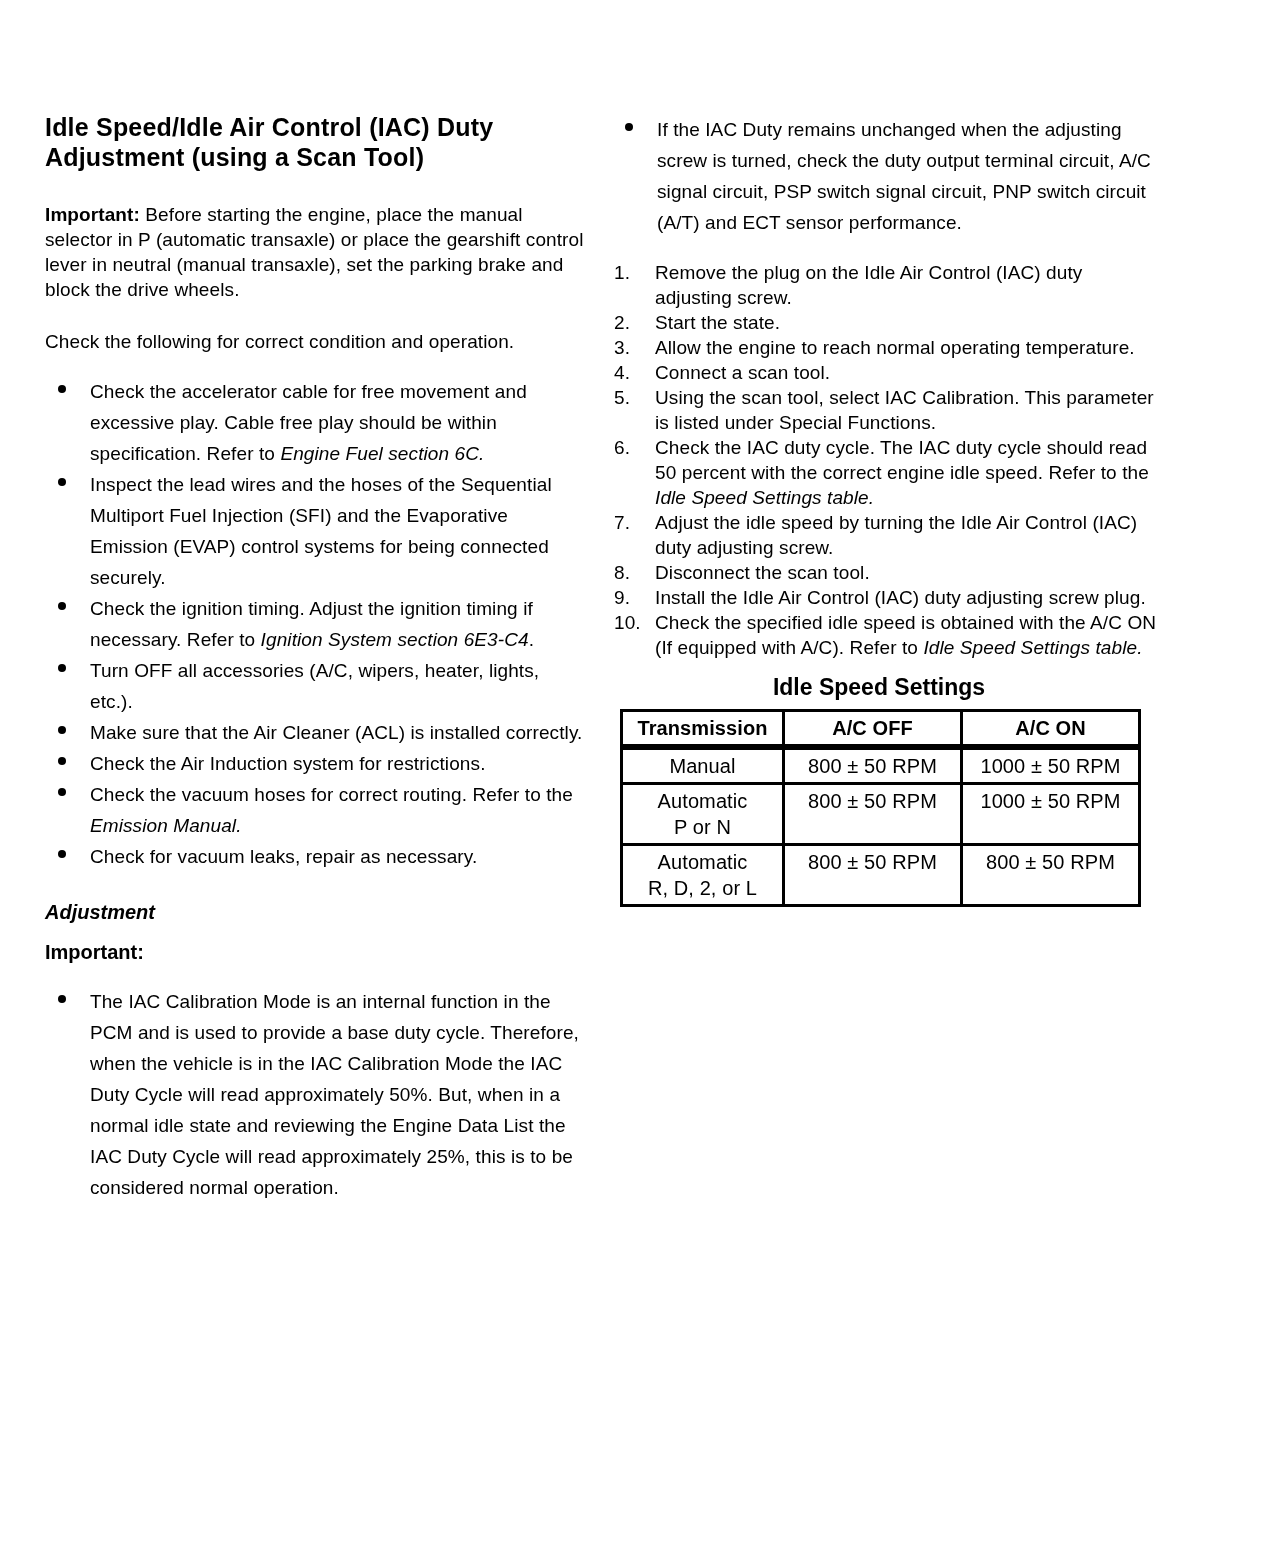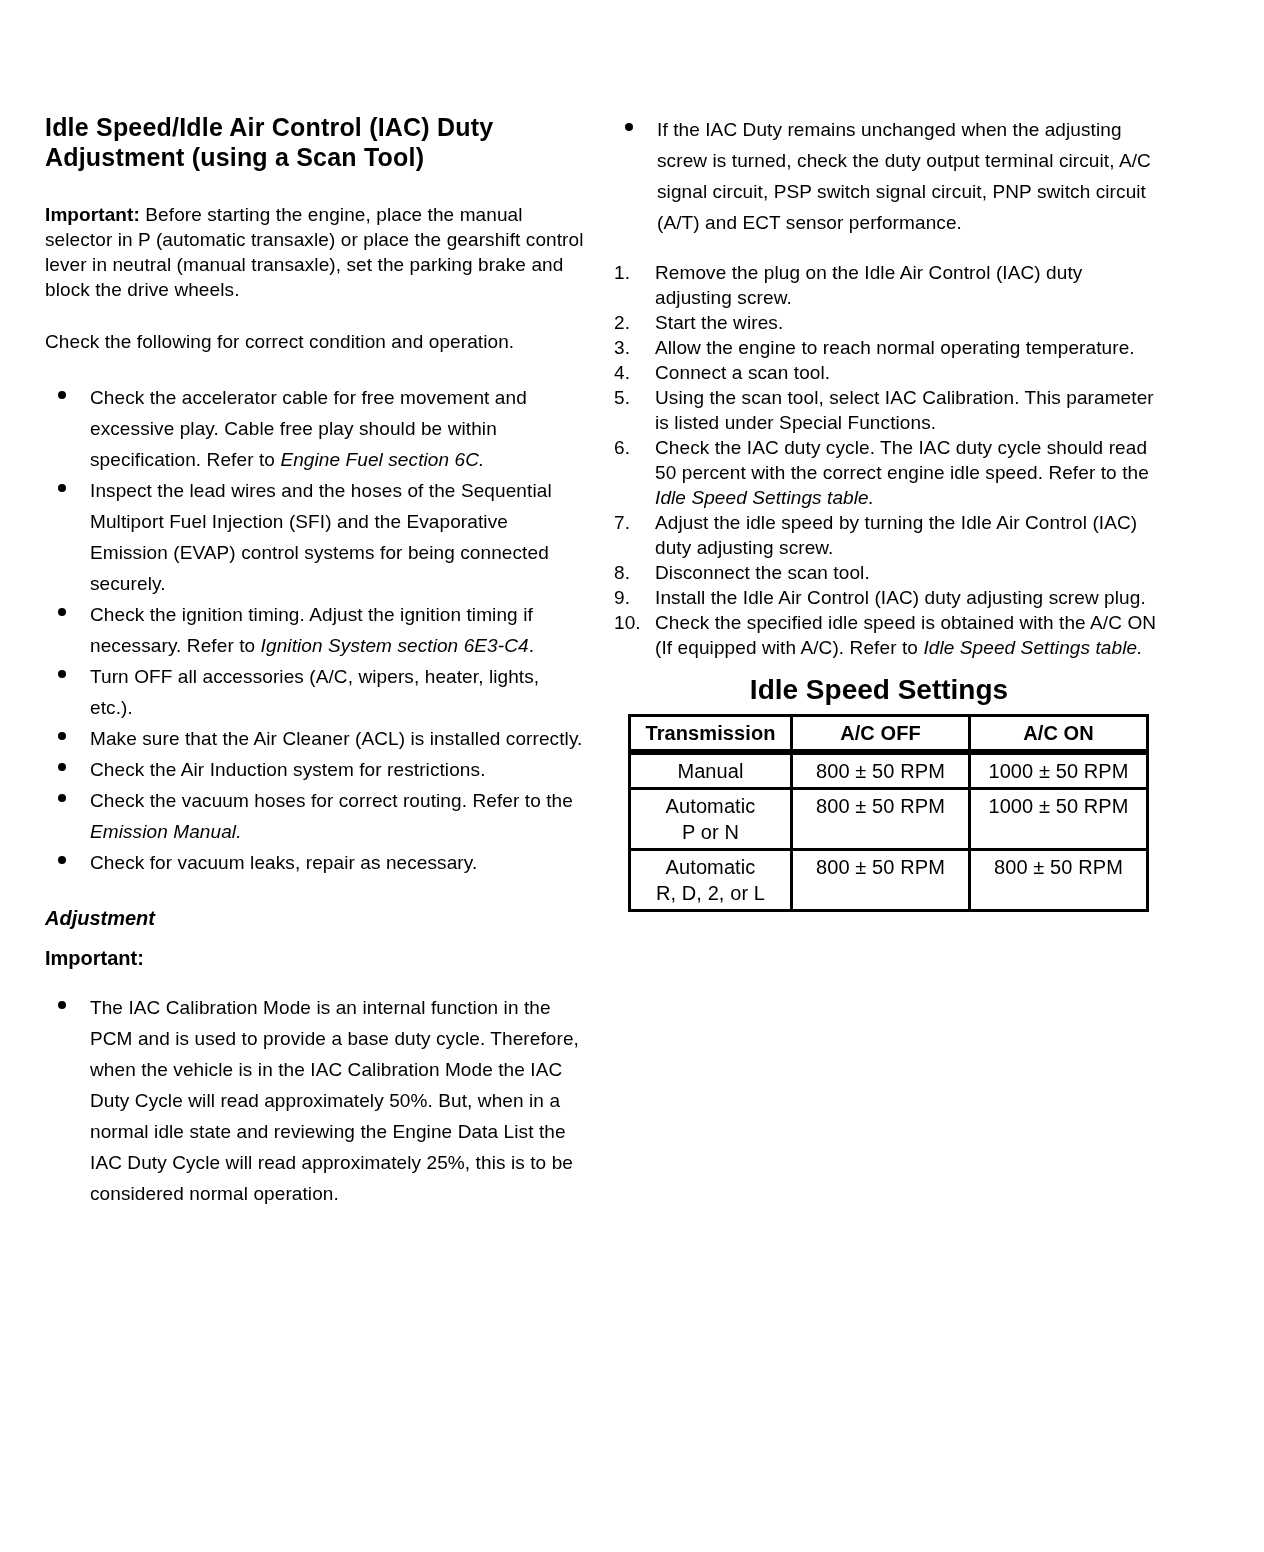--- a/index.html
+++ b/index.html
@@ -19,21 +19,21 @@
   }
   .col-left  { position: absolute; left: 45px;  top: 112px; width: 542px; }
   .col-right { position: absolute; left: 612px; top: 114px; width: 548px; }
 
   .doc-title {
     font-size: 25px; line-height: 30px; font-weight: bold;
     letter-spacing: 0.2px;
     margin: 0 0 30px 0;
   }
   .para { font-size: 19px; line-height: 25px; margin: 0 0 27px 0; letter-spacing: 0.1px; }
-  .para.check-intro { margin-bottom: 28px; }
+  .para.check-intro { margin-bottom: 22px; }
   .bold-inline { font-weight: bold; }
 
   ul.bullets, ol.steps { list-style: none; margin: 0; padding: 0; }
   .bullet-li {
     display: grid; grid-template-columns: 45px 1fr;
     font-size: 19px; line-height: 31px; letter-spacing: 0.1px;
   }
   .dot {
     width: 8px; height: 8px; background: #000; border-radius: 50%;
     margin: 9px 0 0 13px;
@@ -45,25 +45,25 @@
   .step-num { padding-left: 2px; }
   em.ref { }
 
   h2.section-heading { font-size: 20px; font-weight: bold; margin: 28px 0 0 0; line-height: 24px; font-style: italic; }
   h3.sub-heading     { font-size: 20px; font-weight: bold; margin: 16px 0 22px 0; line-height: 24px; }
 
   .note-bullet { margin-bottom: 22px; }
 
   .table-title {
     width: 518px; margin: 14px 0 8px 8px;
-    font-size: 28px; font-weight: bold; text-align: center;
+    font-size: 23px; font-weight: bold; text-align: center;
   }
   table.settings {
     border-collapse: collapse;
-    margin-left: 16px;
+    margin-left: 8px;
     width: 518px;
     table-layout: fixed;
   }
   table.settings th, table.settings td {
     border: 3px solid #000;
     text-align: center;
     font-size: 20px; line-height: 26px;
     padding: 3px 2px;
     letter-spacing: 0.1px;
   }
@@ -145,21 +145,21 @@
       </li>
     </ul>
 
     <ol class="steps">
       <li class="step-li">
         <span class="step-num">1.</span>
         <span><span>Remove the plug on the Idle Air Control (IAC) duty adjusting screw.</span><em class="ref"></em><span></span></span>
       </li>
       <li class="step-li">
         <span class="step-num">2.</span>
-        <span><span>Start the wires.</span><em class="ref"></em><span></span></span>
+        <span><span>Start the state.</span><em class="ref"></em><span></span></span>
       </li>
       <li class="step-li">
         <span class="step-num">3.</span>
         <span><span>Allow the engine to reach normal operating temperature.</span><em class="ref"></em><span></span></span>
       </li>
       <li class="step-li">
         <span class="step-num">4.</span>
         <span><span>Connect a scan tool.</span><em class="ref"></em><span></span></span>
       </li>
       <li class="step-li">

